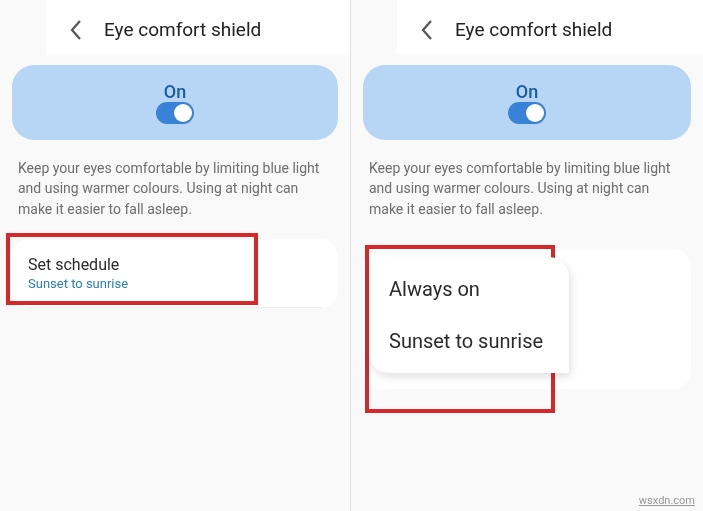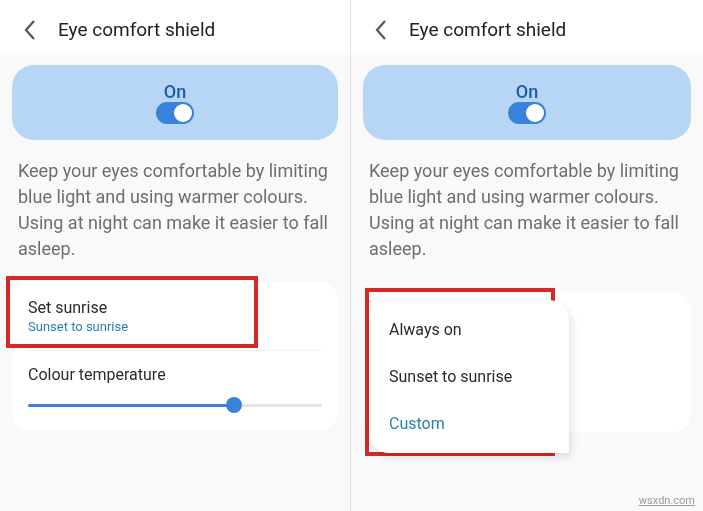--- a/index.html
+++ b/index.html
@@ -18,20 +18,21 @@
       flex-direction: column;
       overflow: hidden;
     }
     .panel-left { border-right: 1px solid #e0e0e0; width: 351px; flex: none; }
     .panel-right { flex: 1; }
     .header {
       display: flex;
       align-items: center;
       padding: 18px 16px 14px 16px;
       background: #fff;
+      margin-left: 46px;
     }
     .back-icon {
       width: 20px;
       height: 20px;
       display: flex;
       align-items: center;
       justify-content: center;
       margin-right: 18px;
       margin-left: 4px;
     }
@@ -62,21 +63,21 @@
     .toggle::after {
       content: '';
       position: absolute;
       right: 2px; top: 2px;
       width: 18px; height: 18px;
       background: #fff;
       border-radius: 50%;
     }
     .desc {
       padding: 18px 18px 20px 18px;
-      font-size: 18px;
+      font-size: 14px;
       color: #6e6e6e;
       line-height: 1.45;
     }
     .card {
       background: #fff;
       margin: 0 12px;
       border-radius: 18px;
       padding: 0;
     }
     .row {
@@ -120,21 +121,21 @@
     .popup-card {
       background: #fff;
       border-radius: 20px 20px 2px 20px;
       box-shadow: 2px 4px 8px rgba(0,0,0,0.12);
       margin: 0;
       padding: 6px 0 6px 0;
       width: 200px;
     }
     .popup-item {
       padding: 14px 20px;
-      font-size: 16px;
+      font-size: 20px;
       color: #2a2a2a;
     }
     .popup-item.accent { color: #2a7fb8; }
     .popup-wrap {
       position: relative;
       padding: 18px 0 0 18px;
     }
     .bg-card-faint {
       position: absolute;
       left: 12px; right: 12px; top: 10px;
@@ -168,32 +169,24 @@
   <div class="on-card">
     <span class="on-label">On</span>
     <span class="toggle"></span>
   </div>
 
   <div class="desc">Keep your eyes comfortable by limiting blue light and using warmer colours. Using at night can make it easier to fall asleep.</div>
 
   <div style="position:relative;">
     <div class="card">
       <div class="row" style="padding-top:16px;padding-bottom:16px;">
-        <div class="row-title">Set sunrise</div>
+        <div class="row-title">Set schedule</div>
         <div class="row-sub">Sunset to sunrise</div>
       </div>
       <div class="divider"></div>
-      <div class="row">
-        <div class="row-title">Colour temperature</div>
-        <div class="slider">
-          <div class="slider-track"></div>
-          <div class="slider-fill" style="width:70%"></div>
-          <div class="slider-thumb" style="left:70%"></div>
-        </div>
-      </div>
     </div>
     <div class="highlight-box" style="left:6px;top:-6px;width:252px;height:72px;"></div>
   </div>
 </div>
 
 <div class="panel panel-right">
   <div class="header">
     <span class="back-icon">
       <svg viewBox="0 0 14 22">
           <polyline points="11,2 3,11 11,20"></polyline>
@@ -208,20 +201,19 @@
   </div>
 
   <div class="desc">Keep your eyes comfortable by limiting blue light and using warmer colours. Using at night can make it easier to fall asleep.</div>
 
   <div style="position:relative;flex:1;">
     <div class="bg-card-faint"></div>
     <div class="popup-wrap" style="position:relative;z-index:1;">
       <div class="popup-card">
         <div class="popup-item">Always on</div>
         <div class="popup-item">Sunset to sunrise</div>
-        <div class="popup-item accent">Custom</div>
       </div>
     </div>
     <div class="highlight-box" style="left:14px;top:6px;width:190px;height:168px;"></div>
   </div>
 </div>
 
 <div class="watermark">wsxdn.com</div>
 
 </body></html>

